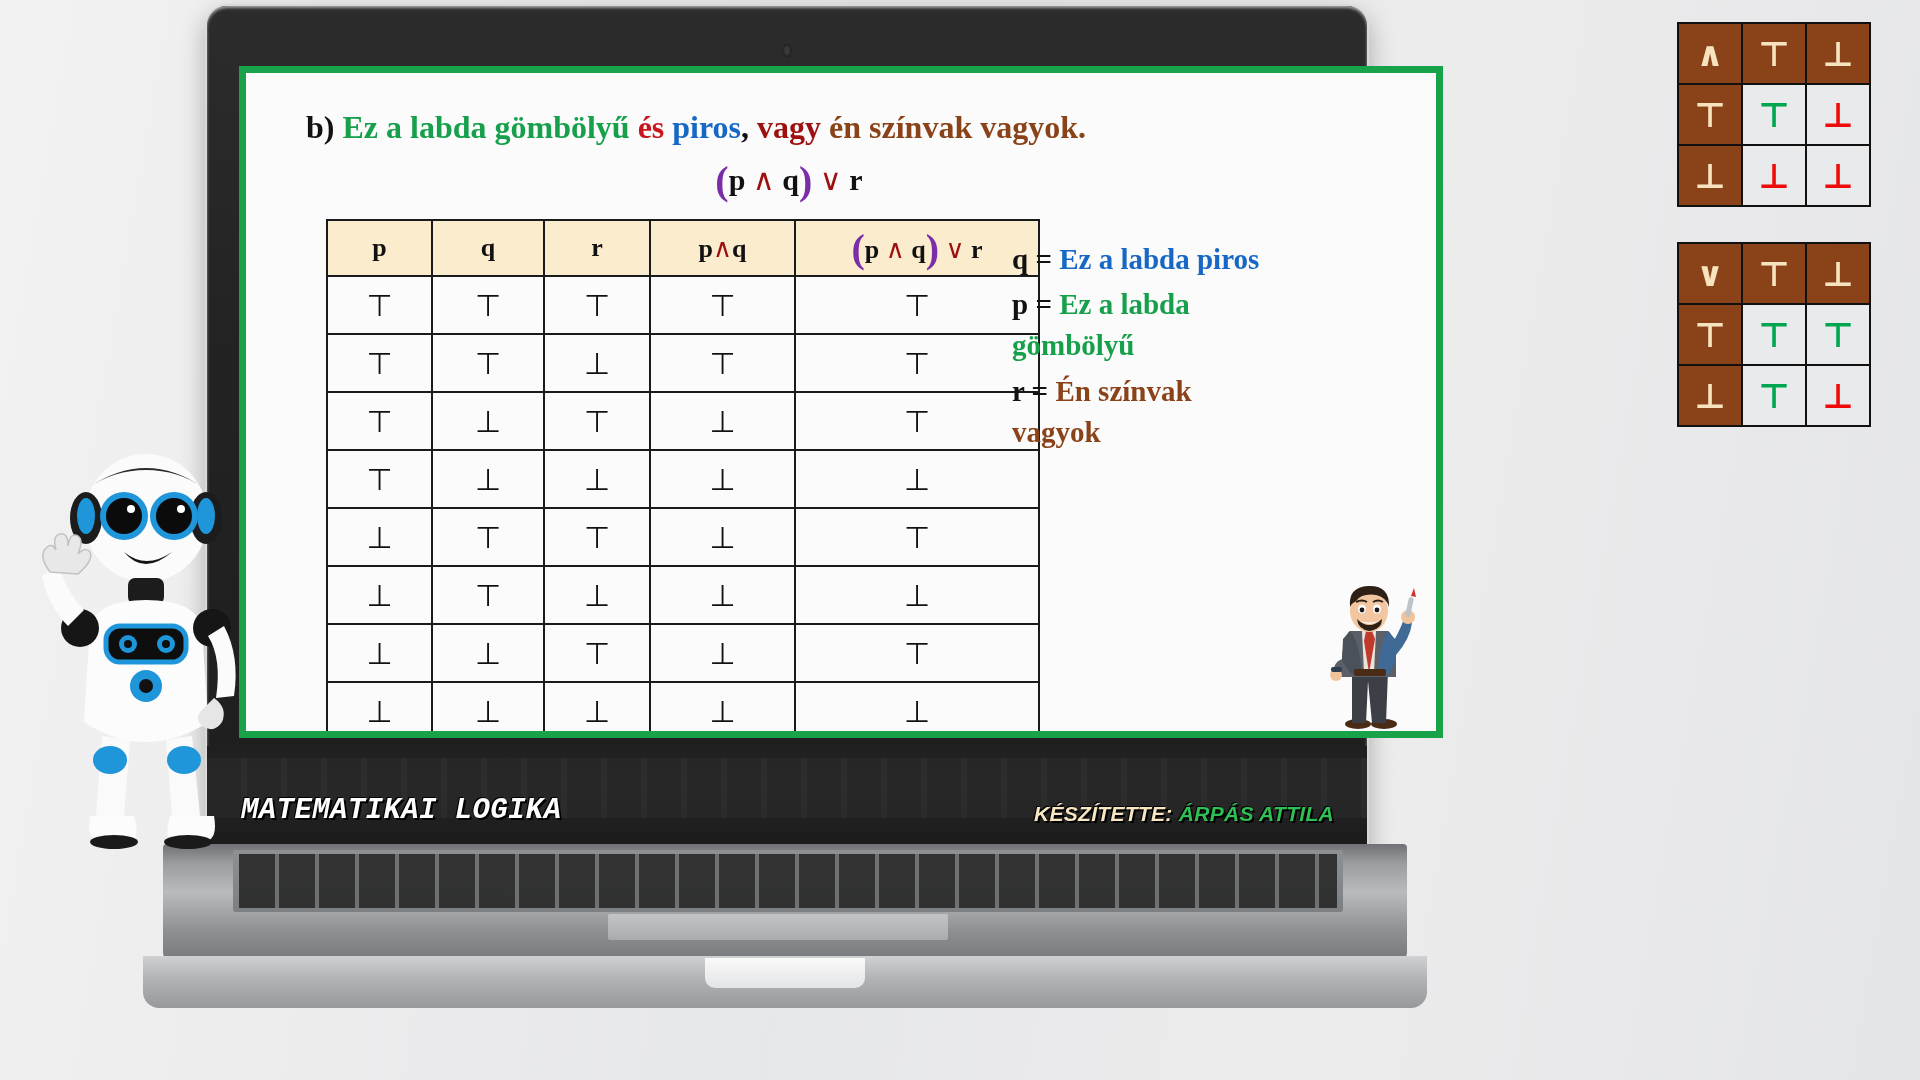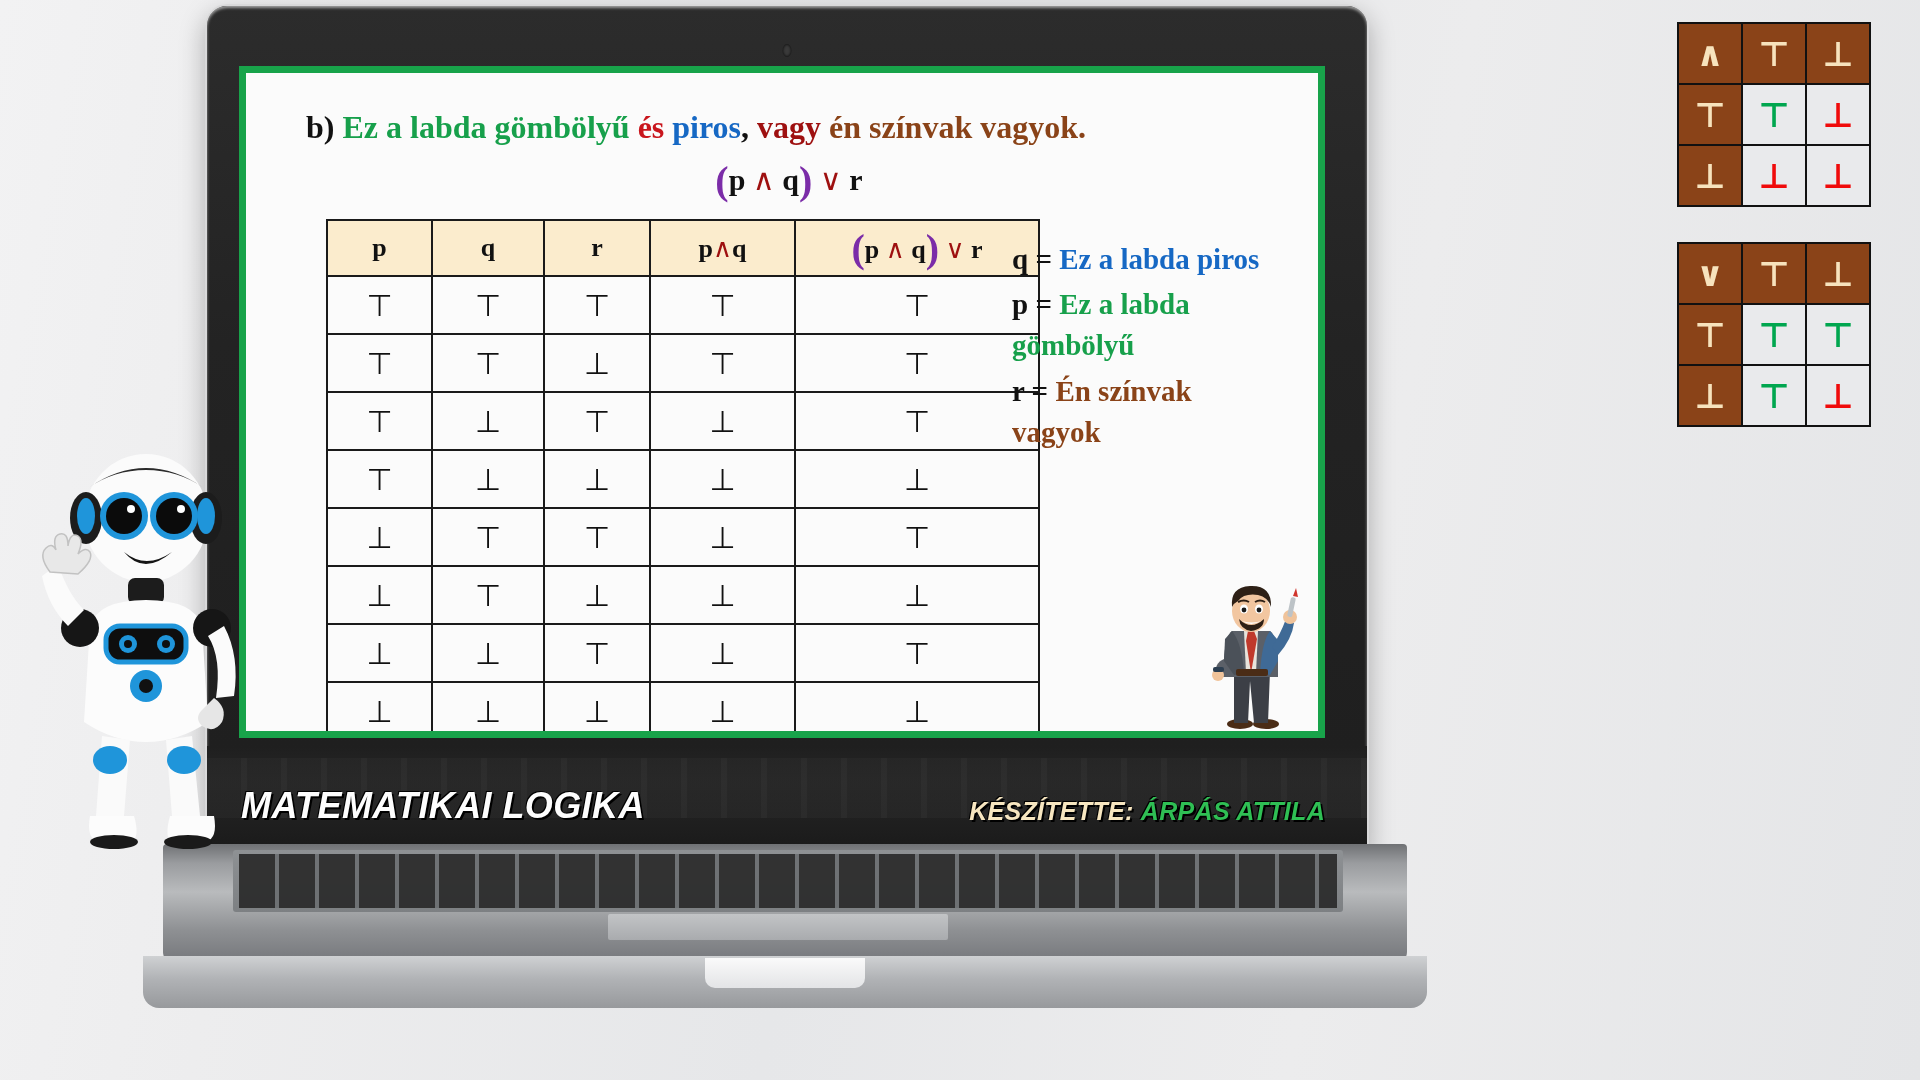--- a/index.html
+++ b/index.html
@@ -21,36 +21,36 @@
     background:linear-gradient(180deg,#2c2c2c 0%,#232323 40%,#1e1e1e 100%);
     border-radius:22px 22px 6px 6px;
     box-shadow:0 2px 3px rgba(255,255,255,.55) inset, 0 10px 26px rgba(0,0,0,.28);
     border:2px solid #d9d9da;
   }
   #webcam{position:absolute;left:50%;top:38px;transform:translateX(-50%);
     width:9px;height:13px;border-radius:50%;background:#3a3a3a;
     box-shadow:0 0 3px #000 inset;}
 
   
-  #slide{position:absolute;left:32px;top:60px;width:1086px;height:672px;
+  #slide{position:absolute;left:32px;top:60px;width:1204px;height:672px;
     background:#fbfbfb;border:7px solid #18a34a;box-sizing:border-box;overflow:hidden;}
 
   
   #lidfooter{position:absolute;left:0;bottom:0;width:1160px;height:105px;
     background:linear-gradient(180deg,#1f1f1f 0%,#262626 35%,#1a1a1a 100%);
     border-radius:0 0 6px 6px;overflow:hidden;}
   #lidfooter .keyrow{position:absolute;left:0;top:12px;width:100%;height:60px;
     background:repeating-linear-gradient(90deg,#2a2a2a 0 34px,#343434 34px 40px);opacity:.55;}
   #brand{position:absolute;left:34px;bottom:24px;
-    font-family:Liberation Sans, sans-serif;font-weight:bold;font-style:italic;
-    font-size:36px;letter-spacing:.4px;color:#fdfdfd;
+    font-family:Liberation Mono, monospace;font-weight:bold;font-style:italic;
+    font-size:29px;letter-spacing:.4px;color:#fdfdfd;
     text-shadow:2px 2px 0 #000,-1px -1px 0 #000;text-align:center;}
-  #credit{position:absolute;right:42px;bottom:25px;
+  #credit{position:absolute;right:33px;bottom:25px;
     font-family:"Liberation Sans", sans-serif;font-weight:bold;font-style:italic;
-    font-size:25px;letter-spacing:.3px;white-space:nowrap;
+    font-size:21px;letter-spacing:.3px;white-space:nowrap;
     text-shadow:2px 2px 0 #000,-1px -1px 0 #000;}
   #credit .lbl{color:#f7e6c0;}
   #credit .nm{color:#2fbf54;}
 
   
   #base{position:absolute;left:-42px;top:840px;width:1244px;height:120px;
     background:linear-gradient(180deg,#6f7174 0%,#9a9c9f 16%,#b9bbbd 40%,#8e9093 72%,#74767a 100%);
     border-radius:4px 4px 12px 12px;}
   #keyboard{position:absolute;left:70px;top:6px;width:1110px;height:62px;
     background:linear-gradient(180deg,#8e9194 0%,#7d8083 100%);

